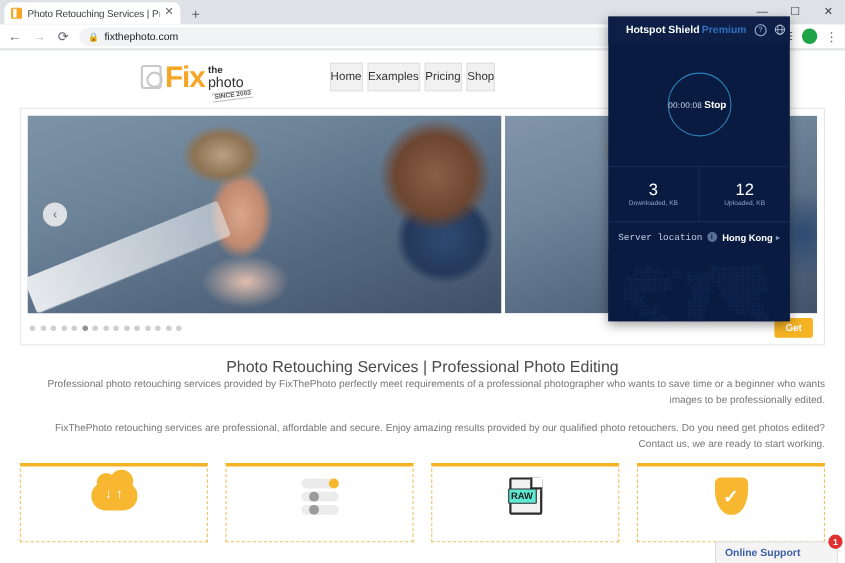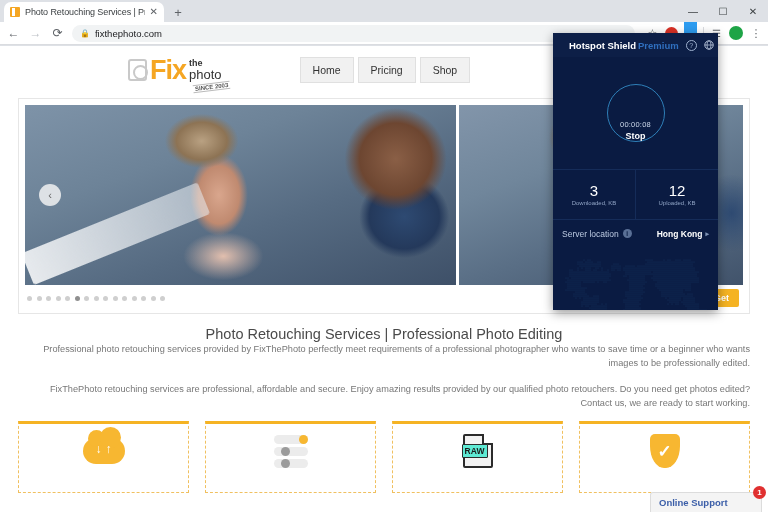--- a/index.html
+++ b/index.html
@@ -104,21 +104,21 @@
   .logo-right { display: flex; flex-direction: column; line-height: 1; position: relative; }
   .logo-the { font-size: 9px; font-weight: 700; color: #333; }
   .logo-photo { font-size: 13px; font-weight: 400; color: #333; }
   .logo-since {
     position: absolute; left: 4px; top: 24px; font-size: 6px; font-weight: 700;
     color: #555; transform: rotate(-7deg); white-space: nowrap;
     border-top: 1px solid #bbb; border-bottom: 1px solid #bbb; padding: 0 2px;
   }
   .nav { display: flex; gap: 4px; margin-left: 78px; }
   .nav-item {
-    background: #f1f1f1; border: 1px solid #e0e0e0; padding: 6px 12px;
+    background: #f1f1f1; border: 1px solid #e0e0e0; padding: 6px 0;
     font-size: 10.5px; color: #333; display: flex; align-items: center; gap: 4px;
     white-space: nowrap;
   }
   .chev { color: #f5a623; font-size: 7px; }
 
   
   .carousel-wrap {
     margin: 4px 18px 0 18px; border: 1px solid #e6e6e6; padding: 6px;
     background: #fff;
   }
@@ -250,21 +250,21 @@
     padding: 0 8px; font-size: 9.5px; color: #3b5ea8; font-weight: 700;
   }
   .chat-badge {
     position: absolute; right: -5px; top: -7px; width: 13px; height: 13px;
     border-radius: 50%; background: #e03030; color: #fff; font-size: 8px;
     font-weight: 700; display: flex; align-items: center; justify-content: center;
   }
 
   
   .vpn {
-    position: absolute; left: 553px; top: 33px; width: 165px; height: 277px;
+    position: absolute; left: 553px; top: 15px; width: 165px; height: 277px;
     background: #0a1b42; box-shadow: 0 3px 10px rgba(0,0,0,0.4);
     overflow: hidden; z-index: 50; color: #fff;
   }
   .vpn-head {
     height: 24px; display: flex; align-items: center; padding: 0 9px; gap: 7px;
     background: #0d1f47;
   }
   .vpn-burger { display: flex; flex-direction: column; gap: 2.5px; width: 11px; }
   .vpn-burger span { display:block; height:1.5px; background:#c6d2e6; border-radius:1px; }
   .vpn-brand { flex: 1; text-align: center; font-size: 9.5px; font-weight: 700; white-space: nowrap; }
@@ -272,40 +272,40 @@
   .vpn-ico {
     width: 11px; height: 11px; border: 1px solid #9fb2d0; border-radius: 50%;
     display: flex; align-items: center; justify-content: center;
     font-size: 7px; color: #9fb2d0; flex: 0 0 11px;
   }
   .vpn-ico.globe { border-color: #c6d2e6; color: #c6d2e6; font-size: 9px; border: none; }
 
   .vpn-body { position: relative; height: 112px; display: flex; align-items: center; justify-content: center; }
   .vpn-ring {
     width: 58px; height: 58px; border-radius: 50%; border: 1.5px solid #2e7fb8;
-    display: flex; flex-direction: column; align-items: center; justify-content: flex-end;
+    display: flex; flex-direction: row; align-items: center; justify-content: flex-start;
     gap: 2px;
   }
   .vpn-timer { font-size: 7.5px; color: #cdd9ea; letter-spacing: 0.2px; }
   .vpn-stop { font-size: 9px; font-weight: 700; color: #ffffff; }
 
   .vpn-stats { display: flex; height: 50px; border-top: 1px solid #152c59; }
   .vpn-stat {
     flex: 1; display: flex; flex-direction: column; align-items: center;
     justify-content: center; gap: 2px;
   }
   .vpn-stat + .vpn-stat { border-left: 1px solid #152c59; }
   .vpn-stat-num { font-size: 15px; font-weight: 300; color: #fff; line-height: 1; }
   .vpn-stat-lbl { font-size: 6px; color: #8fa3c4; }
 
   .vpn-server {
     height: 28px; display: flex; align-items: center; padding: 0 9px;
     border-top: 1px solid #152c59; gap: 4px;
   }
-  .vpn-server-lbl { font-size: 8.5px; color: #bdcbe2; }
+  .vpn-server-lbl { font-size: 8.5px; color: #bdcbe2; font-family: Liberation Mono, monospace; }
   .vpn-info {
     width: 9px; height: 9px; border-radius: 50%; background: #5a7096;
     color: #0a1b42; font-size: 6.5px; font-weight: 700;
     display: flex; align-items: center; justify-content: center; flex: 0 0 9px;
   }
   .vpn-loc {
     margin-left: auto; font-size: 8.5px; font-weight: 700; color: #fff;
     display: flex; align-items: center; gap: 3px;
   }
   .vpn-arrow { font-size: 7px; color: #7e93b5; }
@@ -362,20 +362,23 @@
         <span class="logo-fix">Fix</span>
         <span class="logo-right">
           <span class="logo-the">the</span>
           <span class="logo-photo">photo</span>
           <span class="logo-since">SINCE 2003</span>
         </span>
       </div>
       <nav class="nav">
         <div class="nav-item">
           <span>Home</span>
+        </div>
+        <div class="nav-item">
+          <span>Examples</span>
         </div>
         <div class="nav-item">
           <span>Pricing</span>
         </div>
         <div class="nav-item">
           <span>Shop</span>
         </div>
       </nav>
     </div>
 

